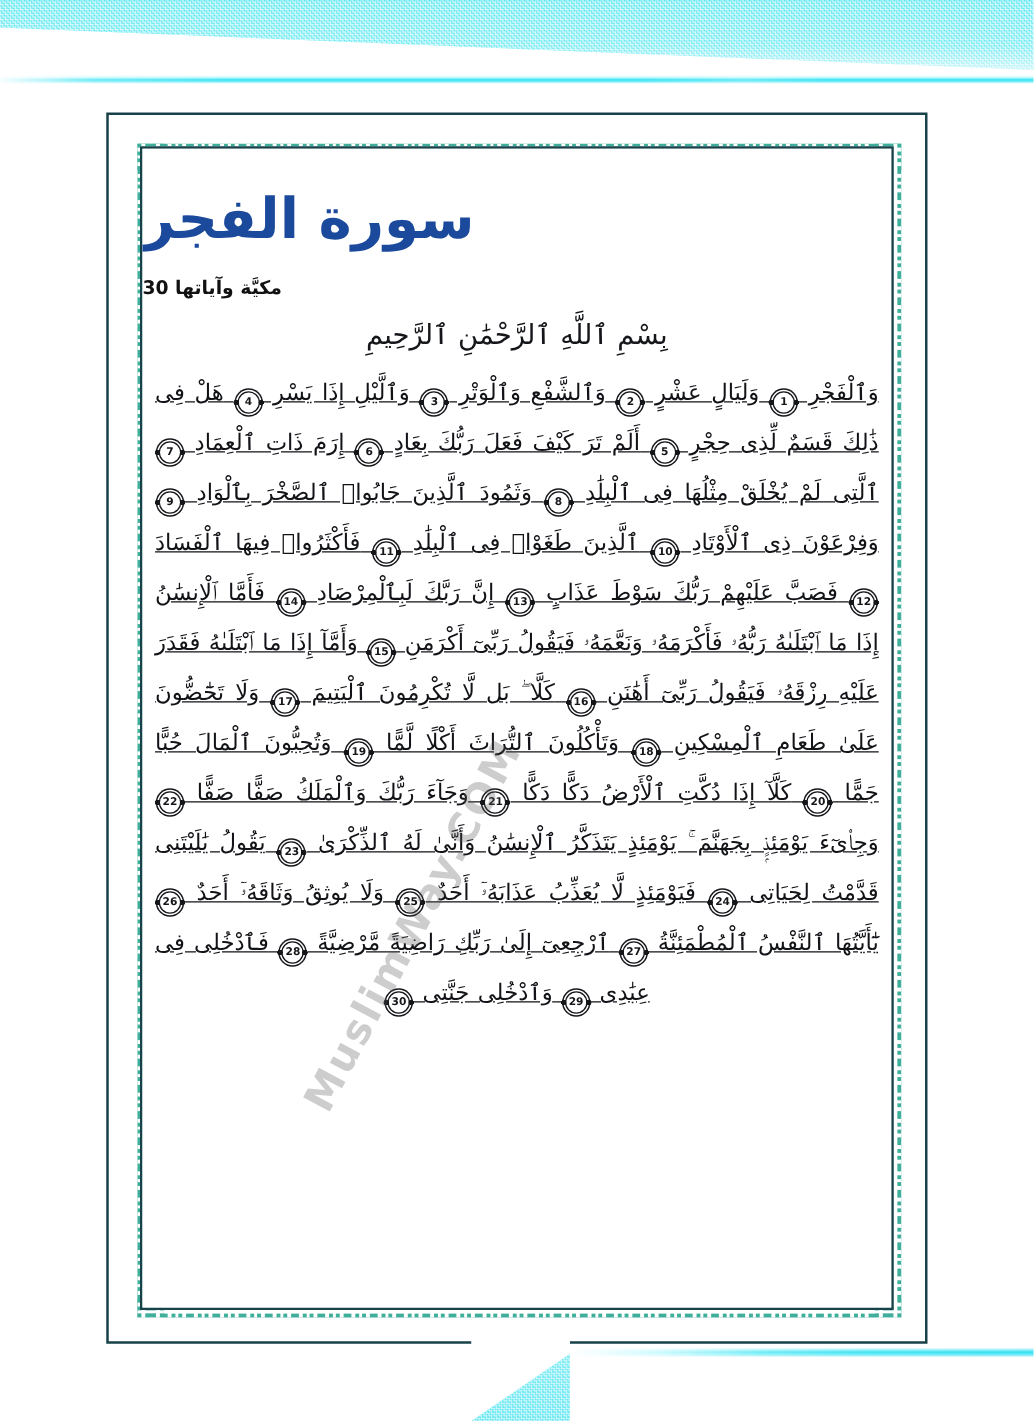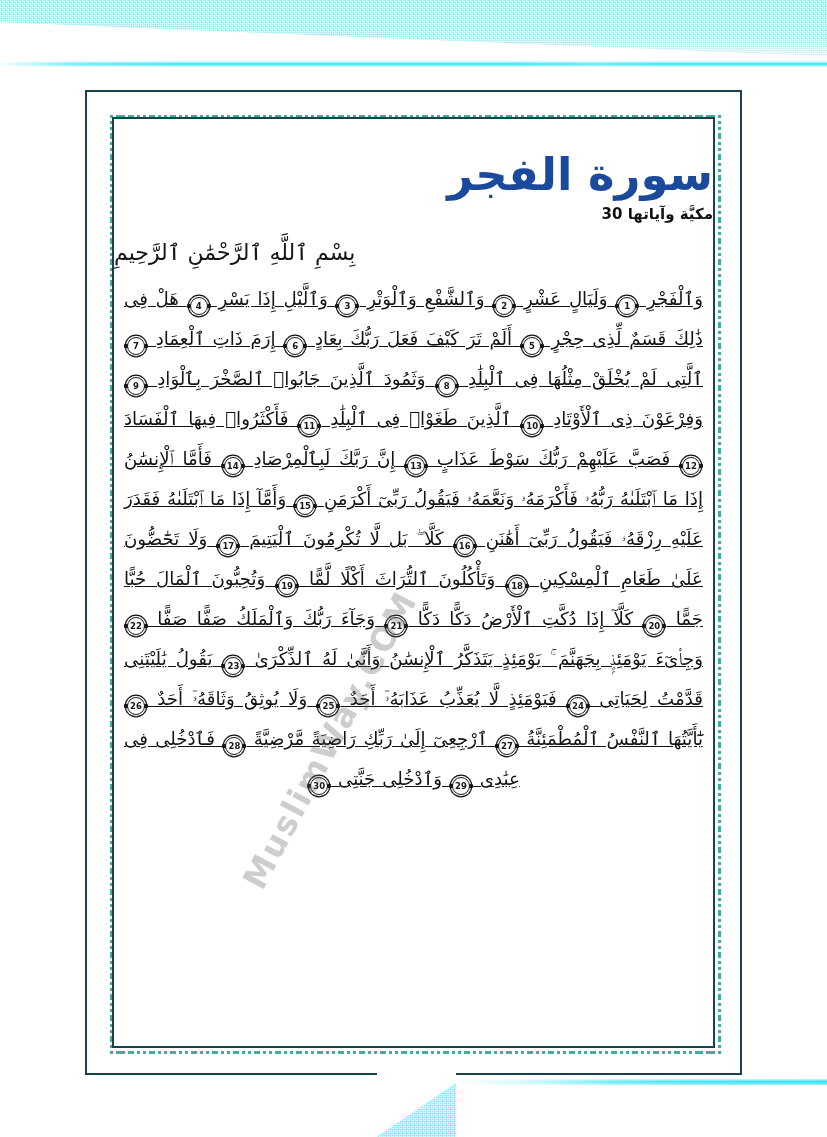--- a/index.html
+++ b/index.html
@@ -164,45 +164,44 @@
   }
   .content-well {
     position: absolute;
     left: 27px; top: 27px; right: 27px; bottom: 27px;
     background: #ffffff;
     overflow: hidden;
   }
 
   
   .title-block {
-    text-align: right;
+    text-align: left;
     margin-top: 28px;
-    padding-left: 33px;
   }
   .surah-title {
     font-family: "DejaVu Sans", "Liberation Sans", sans-serif;
     font-size: 45px;
     font-weight: bold;
     color: #1B4A9C;
     line-height: 1.25;
     letter-spacing: 0;
     direction: rtl;
   }
   .surah-sub {
     font-family: "DejaVu Sans", "Liberation Sans", sans-serif;
     font-size: 15px;
     font-weight: bold;
     color: #111111;
-    margin-top: 2px;
+    margin-top: 18px;
     direction: rtl;
   }
 
   
   .basmala {
-    text-align: left;
+    text-align: center;
     margin-top: 18px;
     font-family: "DejaVu Sans", "Liberation Sans", sans-serif;
     font-size: 22px;
     color: #15161a;
     direction: rtl;
     line-height: 1.1;
   }
 
   
   .quran-body {

